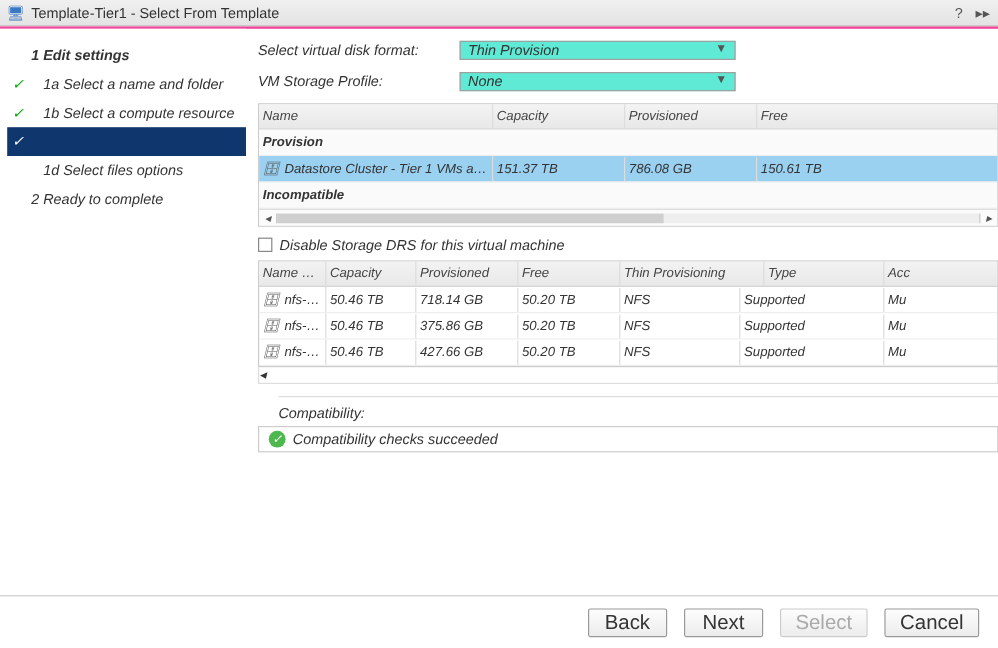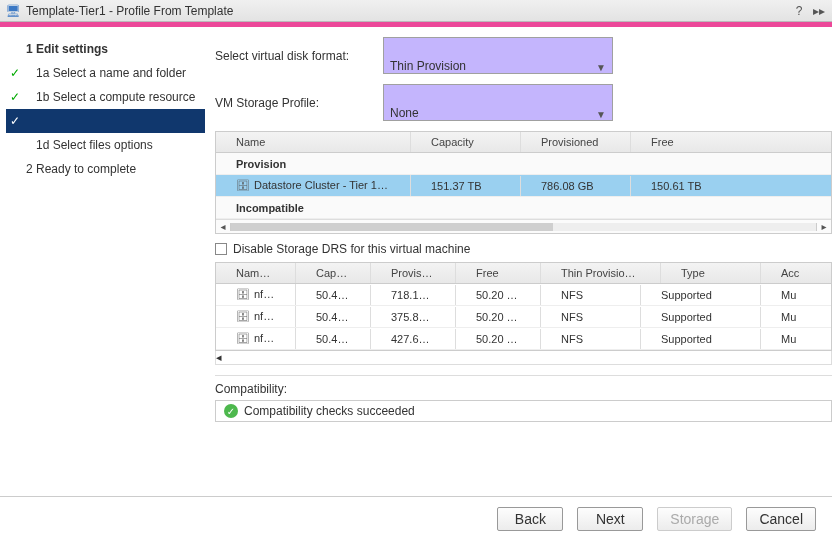--- a/index.html
+++ b/index.html
@@ -3,81 +3,81 @@
 <meta charset="utf-8">
 <style>
   * { box-sizing: border-box; margin: 0; padding: 0; }
   html, body { width: 832px; height: 540px; font-family: Arial, Helvetica, sans-serif; font-size: 11px; color: #333; background: #fff; overflow: hidden; }
   .window { width: 832px; height: 540px; display: flex; flex-direction: column; }
   .titlebar { height: 22px; background: linear-gradient(#f0f0f0,#e3e3e3); border-bottom: 1px solid #bbb; display: flex; align-items: center; padding: 0 6px; gap: 6px; }
   .titlebar .icon { width: 14px; height: 14px; display: flex; align-items: center; justify-content: center; font-size: 12px; color:#3b78c4; }
   .titlebar .title { font-size: 12px; color:#333; flex:1; }
   .titlebar .right { display: flex; gap: 6px; align-items: center; }
   .titlebar .right span { width: 14px; text-align:center; color:#555; font-size:12px; }
-  .body { flex:1; display:flex; background:#fff; border-top:5px solid #ec4899; }
+  .body { flex:1; display:flex; background:#fff; border-top:2px solid #ec4899;font-style:italic; }
   .wizard { width: 205px; background:#fff; padding: 10px 0 10px 6px; border-right: none; }
   .wizard ul { list-style:none; }
   .wizard li { display:flex; align-items:center; height:24px; padding-right:4px; }
   .wizard .chk { width:18px; text-align:center; color:#0a0; font-size:12px; }
   .wizard .lbl { flex:1; font-size:12px; color:#333; padding-left:2px; }
   .wizard .lbl.major { font-weight:bold; }
   .wizard li.selected { background:#10376d; border-radius:0; }
   .wizard li.selected .lbl { color:#fff; }
   .wizard li.selected .chk { color:#fff; }
   .wizard .indent { padding-left:12px; }
   .content { flex:1; padding: 10px 0 10px 10px; overflow:hidden; display:flex; flex-direction:column; }
   .row { display:flex; align-items:center; margin-bottom:10px; gap:8px; }
   .row label { width:160px; font-size:12px; color:#333; }
-  .select { width:230px; height:37px; border:1px solid #a0a0a0; background:#c4b5fd; display:flex; align-items:flex-end; justify-content:space-between; padding:0 6px; font-size:12px; color:#333; }
+  .select { width:230px; height:16px; border:1px solid #a0a0a0; background:#5eead4; display:flex; align-items:flex-start; justify-content:space-between; padding:0 6px; font-size:12px; color:#333; }
   .select .arrow { font-size:10px; color:#555; margin-left:6px; }
   .description { font-size:12px; color:#333; line-height:1.4; margin-bottom:8px; padding-right:4px; }
   .table { border:1px solid #ccc; }
   .thead, .trow { display:flex; }
   .thead { background:linear-gradient(#f3f3f3,#e8e8e8); border-bottom:1px solid #ccc; }
-  .th, .td { padding:4px 20px; font-size:11px; color:#333; border-right:1px solid #ddd; overflow:hidden; white-space:nowrap; text-overflow:ellipsis; }
+  .th, .td { padding:4px 3px; font-size:11px; color:#333; border-right:1px solid #ddd; overflow:hidden; white-space:nowrap; text-overflow:ellipsis; }
   .th:last-child, .td:last-child { border-right:none; }
   .th { font-weight:normal; color:#444; }
   .tbody .trow { border-bottom:1px solid #eee; height:22px; align-items:center; }
   .group-row { font-weight:bold; background:#fafafa; }
   .group-row .td { border-right:none; }
   .trow.selected { background:#9ad0f0; }
   .hscroll { height:14px; background:#fbfbfb; border-top:1px solid #ddd; display:flex; align-items:center; }
   .hscroll .arrow { width:14px; text-align:center; font-size:10px; color:#555; }
   .hscroll .track { flex:1; height:8px; background:#eee; border-left:1px solid #ccc; border-right:1px solid #ccc; position:relative; }
   .hscroll .thumb { position:absolute; left:0; top:0; height:8px; width:55%; background:#cfcfcf; }
   .checkbox-row { display:flex; align-items:center; gap:6px; margin:8px 0 6px 0; font-size:12px; }
   .checkbox { width:12px; height:12px; border:1px solid #888; background:#fff; }
-  .small-col-1 { width:80px; }
+  .small-col-1 { width:56px; }
   .small-col-2 { width:75px; }
   .small-col-3 { width:85px; }
   .small-col-4 { width:85px; }
   .small-col-5 { width:100px; }
   .small-col-6 { width:120px; }
   .small-col-7 { width:40px; }
   .big-col-1 { width:195px; }
   .big-col-2 { width:110px; }
   .big-col-3 { width:110px; }
   .big-col-4 { width:180px; }
   .sort-ind { font-size:9px; margin-left:4px; color:#555; }
   .cell-icon { display:inline-block; width:14px; text-align:center; color:#555; margin-right:4px; font-size:11px; }
-  .compat-label { font-size:12px; margin:10px 0 4px 0; color:#333; border-top:1px solid #ddd; padding-top:6px; }
+  .compat-label { font-size:12px; margin:10px 0 4px 17px; color:#333; border-top:1px solid #ddd; padding-top:6px; }
   .compat-box { height:22px; border:1px solid #ccc; display:flex; align-items:center; gap:6px; padding:0 8px; font-size:12px; color:#333; overflow:hidden; }
   .compat-box .dot { width:14px; height:14px; border-radius:50%; background:#4db84d; color:#fff; display:flex; align-items:center; justify-content:center; font-size:10px; }
   .footer { height:44px; border-top:1px solid #ccc; display:flex; align-items:center; justify-content:flex-end; padding:0 16px; gap:14px; background:#fff; }
-  .btn { min-width:66px; height:24px; border:1px solid #999; background:linear-gradient(#fdfdfd,#ececec); font-size:14px; color:#333; border-radius:2px; cursor:pointer; padding:0 12px; }
+  .btn { min-width:66px; height:24px; border:1px solid #999; background:linear-gradient(#fdfdfd,#ececec); font-size:17px; color:#333; border-radius:2px; cursor:pointer; padding:0 12px; }
   .btn.disabled { color:#aaa; border-color:#ccc; cursor:default; }
   .secondary-scroll { height:14px; border:1px solid #ddd; border-top:none; display:flex; align-items:center; }
 </style>
 </head>
 <body>
 
 <div class="window">
   <div class="titlebar">
     <span class="icon">🖥</span>
-    <span class="title">Template-Tier1 - Profile From Template</span>
+    <span class="title">Template-Tier1 - Select From Template</span>
     <div class="right">
       <span>?</span>
       <span>▸▸</span>
     </div>
   </div>
 
   <div class="body">
     <div class="wizard">
       <ul id="wizard-list">
           <li>
@@ -208,16 +208,16 @@
       <div class="compat-box">
         <span class="dot">✓</span>
         <span>Compatibility checks succeeded</span>
       </div>
     </div>
   </div>
 
   <div class="footer">
     <button class="btn">Back</button>
     <button class="btn">Next</button>
-    <button class="btn disabled">Storage</button>
+    <button class="btn disabled">Select</button>
     <button class="btn">Cancel</button>
   </div>
 </div>
 
 </body></html>

